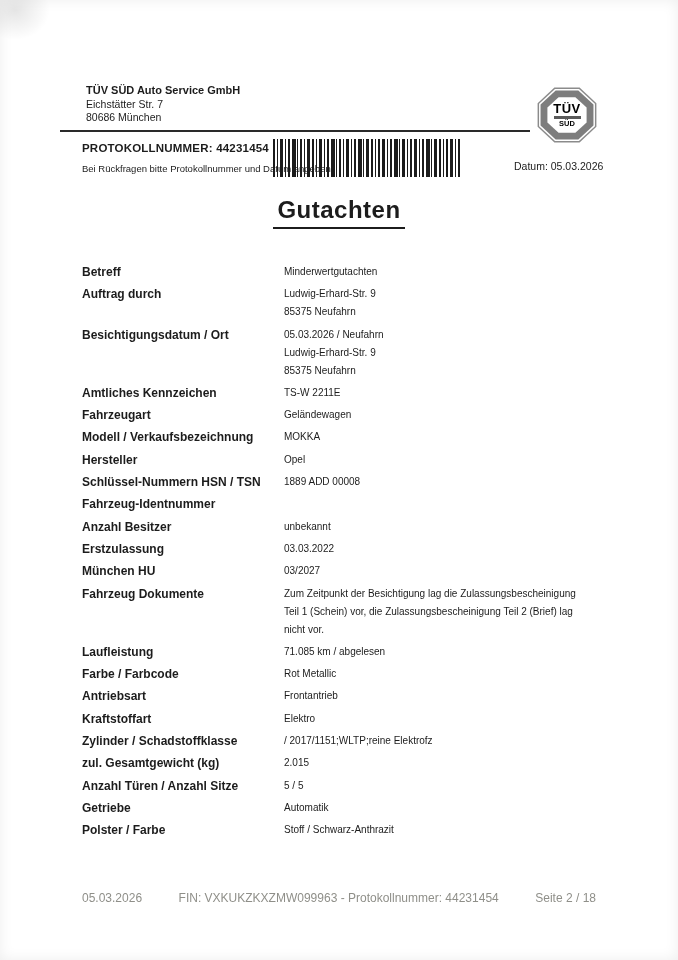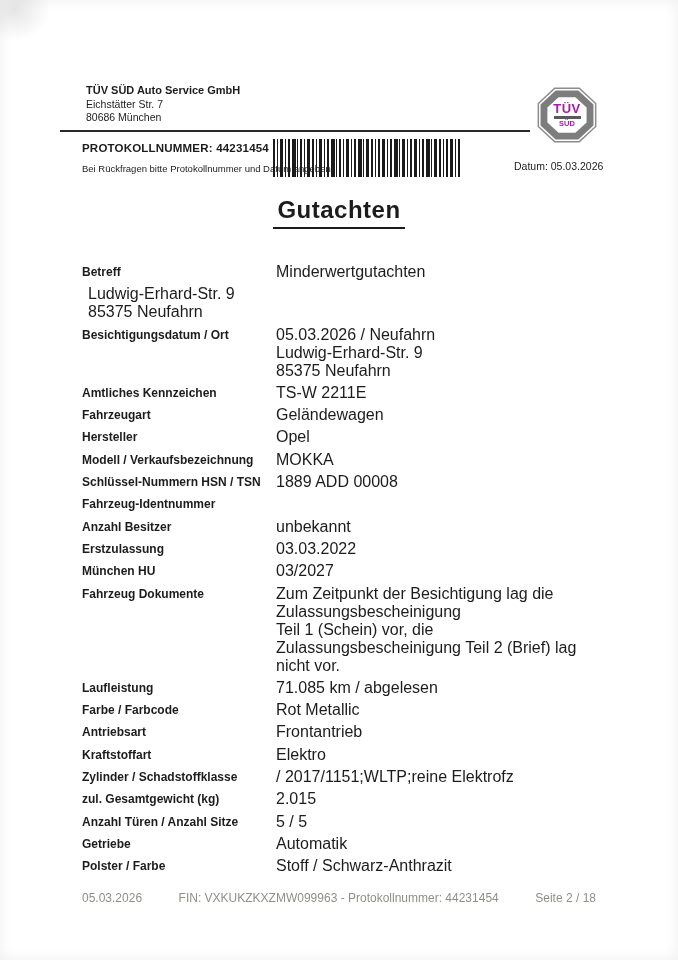--- a/index.html
+++ b/index.html
@@ -39,41 +39,41 @@
   
   .logo { position: absolute; left: 537px; top: 87px; width: 60px; height: 56px; }
   .octa { position: absolute; clip-path: polygon(29% 1%, 71% 1%, 99% 29%, 99% 71%, 71% 99%, 29% 99%, 1% 71%, 1% 29%); }
   .o1 { inset: 0; background: #8b8b8b; }
   .o2 { inset: 1.5px; background: #ffffff; }
   .o3 { inset: 3px; background: #7d7d7d; }
   .o4 { inset: 10px; background: #ffffff; }
   .logo-text {
     position: absolute; inset: 0;
     display: flex; flex-direction: column; align-items: center; justify-content: center;
-    gap: 1px; color: #a21caf;
+    gap: 1px; color: #000000;
   }
   .logo-tuv { font-size: 13px; font-weight: bold; letter-spacing: 0.5px; line-height: 13px; }
   .logo-bar { width: 27px; height: 2.5px; background: #5a5a5a; }
   .logo-sud { font-size: 7.5px; font-weight: bold; line-height: 8px; }
 
   
   .title-wrap { position: absolute; left: 0; top: 196px; width: 100%; text-align: center; }
   .title {
     display: inline-block;
     font-size: 24px; font-weight: bold;
     letter-spacing: 0.5px;
     border-bottom: 2.5px solid #1c1c1c;
     padding: 0 4px 3px 4px;
   }
 
   
   .fields { position: absolute; left: 82px; top: 263px; right: 70px; }
-  .row { display: flex; margin-bottom: 4.3px; }
+  .row { display: flex; margin-bottom: 4.3px; gap: 14px; }
   .row .label { width: 188px; flex: 0 0 188px; font-weight: bold; font-size: 12px; line-height: 18px; }
-  .row .value { flex: 1; font-size: 16px; line-height: 18px; margin-left: 6px; }
+  .row .value { flex: 1; font-size: 10px; line-height: 18px; }
   .row .value .vline { min-height: 18px; }
 
   
   .footer {
     position: absolute; left: 82px; right: 82px; top: 891px;
     display: flex; justify-content: space-between; align-items: baseline;
     font-size: 12px; color: #8f8f89;
   }
 </style>
 </head>
@@ -165,20 +165,21 @@
 
   <div class="fields">
     <div class="row">
       <div class="label">Betreff</div>
       <div class="value">
           <div class="vline">Minderwertgutachten</div>
         </div>
     </div>
 
     <div class="row">
+      <div class="label">Auftrag durch</div>
       <div class="value">
           <div class="vline">Ludwig-Erhard-Str. 9</div>
           <div class="vline">85375 Neufahrn</div>
         </div>
     </div>
 
     <div class="row">
       <div class="label">Besichtigungsdatum / Ort</div>
       <div class="value">
           <div class="vline">05.03.2026 / Neufahrn</div>
@@ -195,30 +196,30 @@
     </div>
 
     <div class="row">
       <div class="label">Fahrzeugart</div>
       <div class="value">
           <div class="vline">Geländewagen</div>
         </div>
     </div>
 
     <div class="row">
+      <div class="label">Modell / Verkaufsbezeichnung</div>
+      <div class="value">
+          <div class="vline">MOKKA</div>
+        </div>
+    </div>
+
+    <div class="row">
       <div class="label">Hersteller</div>
       <div class="value">
           <div class="vline">Opel</div>
-        </div>
-    </div>
-
-    <div class="row">
-      <div class="label">Modell / Verkaufsbezeichnung</div>
-      <div class="value">
-          <div class="vline">MOKKA</div>
         </div>
     </div>
 
     <div class="row">
       <div class="label">Schlüssel-Nummern HSN / TSN</div>
       <div class="value">
           <div class="vline">1889 ADD 00008</div>
         </div>
     </div>
 

